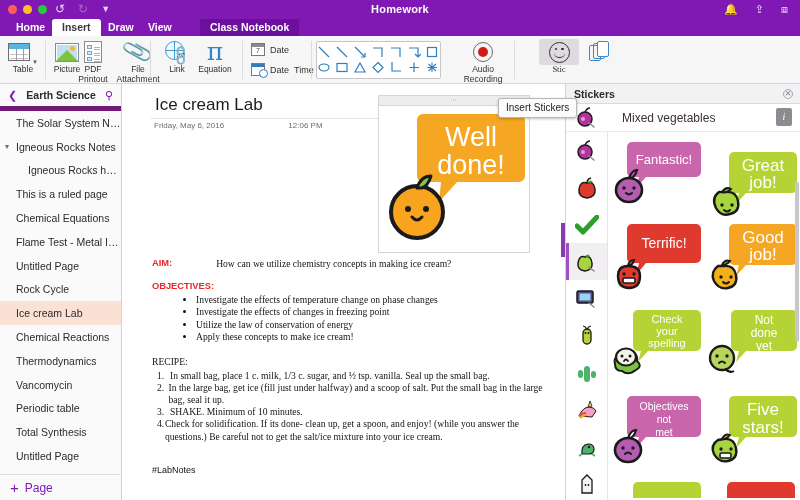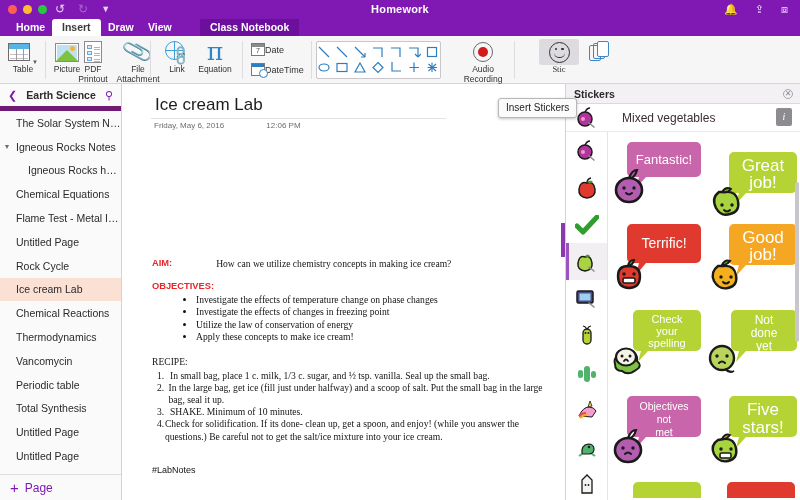--- a/index.html
+++ b/index.html
@@ -66,21 +66,21 @@
   .ic-doc { width:18px;height:22px;border:1px solid #8c8a8e;background:#fff;position:relative;}
   .ic-doc i{position:absolute;left:2px;width:5px;height:4px;border:1px solid #6fa8d6;background:#dceaf7;}
   .ic-doc b{position:absolute;left:9px;width:6px;height:1px;background:#b5b3b7;box-shadow:0 2px 0 #b5b3b7;}
   .ic-clip { font-size:22px; color:#b9b7bb; transform:rotate(-20deg); line-height:22px;}
   .ic-link { position:relative; width:24px;height:22px; }
   .ic-globe{position:absolute;left:0;top:0;width:19px;height:19px;border:1.4px solid #3f9fd6;border-radius:50%;}
   .ic-globe:before{content:"";position:absolute;left:8px;top:-1.4px;width:1.4px;height:19px;background:#3f9fd6;}
   .ic-globe:after{content:"";position:absolute;left:-1.4px;top:8px;width:19px;height:1.4px;background:#3f9fd6;}
   .ic-chain{position:absolute;right:0;bottom:0;font-size:14px;color:#2f7fc0;line-height:14px;transform:rotate(-45deg);}
   .ic-pi { font-size:25px; color:#2e86c8; line-height:26px; font-family:"DejaVu Serif", serif; }
-  .rbtn-wide { position:absolute; top:4px; cursor:default; display:flex; align-items:center; }
+  .rbtn-wide { position:absolute; top:4px; cursor:default; display:flex; align-items:center; gap:5px; }
   .rbtn-wide .lb2 { font-size:9px; color:#33302f; }
   .ic-cal { width:14px;height:13px;border:1px solid #7a787c;background:#fff;position:relative;font-size:7px;color:#4a4a4a;text-align:center;line-height:13px;}
   .ic-cal:before{content:"";position:absolute;left:0;right:0;top:0;height:3px;background:#8b8990;}
   .ic-cal.tm:before{ background:#2f7fc0; }
   .ic-clock{position:absolute;right:-4px;bottom:-3px;width:9px;height:9px;border-radius:50%;border:1.3px solid #2f7fc0;background:#fff;}
   .shapes {
     position:absolute; left:316px; top:5px; width:125px; height:38px;
     border:1px solid #c9c6cb; background:#fff; border-radius:2px;
     display:flex; flex-direction:column; justify-content:center; align-items:center; gap:2px;
   }
@@ -126,21 +126,21 @@
     display:flex; align-items:center; gap:6px; padding-left:10px; background:#fbfafb;
   }
   .sb-foot .plus { color:#8018b4; font-size:15px; line-height:15px; }
   .sb-foot .txt { color:#8018b4; font-size:12px; }
 
   
   .page { position:absolute; left:122px; top:84px; right:235px; bottom:0; background:#fff; overflow:hidden; }
   .pg-title { position:absolute; left:33px; top:11px; font-size:17px; color:#1d1c1e; font-family:"Liberation Sans", sans-serif; }
   .pg-rule { position:absolute; left:29px; top:34px; width:295px; height:1px; background:#e3e1e4; }
   .pg-meta { position:absolute; left:32px; top:37px; font-size:8px; color:#6d6b70; }
-  .pg-meta .tm { margin-left:40px; }
+  .pg-meta .tm { margin-left:62px; }
 
   .body-txt { position:absolute; left:30px; top:174px; width:400px; font-family:"Liberation Serif", serif; font-size:9.6px; color:#141414; }
   .lbl-red { color:#e8262a; font-weight:bold; font-family:"Liberation Sans", sans-serif; font-size:9.3px; }
   .row-aim { display:flex; }
   .row-aim .q { margin-left:44px; }
   .blk { margin-top:12px; }
   ul.obj { list-style:disc; margin:3px 0 0 44px; }
   ul.obj li { line-height:12.4px; }
   .recipe-list { margin-top:3px; }
   .recipe-list .li { display:flex; line-height:12.2px; }
@@ -389,20 +389,23 @@
           <span>The Solar System N…</span>
         </div>
       <div class="pg">
           <span class="chev">▾</span>
           <span>Igneous Rocks Notes</span>
         </div>
       <div class="pg sub">
           <span>Igneous Rocks h…</span>
         </div>
       <div class="pg">
+          <span>This is a ruled page</span>
+        </div>
+      <div class="pg">
           <span>Chemical Equations</span>
         </div>
       <div class="pg">
           <span>Flame Test - Metal I…</span>
         </div>
       <div class="pg">
           <span>Untitled Page</span>
         </div>
       <div class="pg">
           <span>Rock Cycle</span>
@@ -439,20 +442,38 @@
   </div>
 
   <div class="page">
     <div class="pg-title">Ice cream Lab</div>
     <div class="pg-rule"></div>
     <div class="pg-meta">
       <span>Friday, May 6, 2016</span>
       <span class="tm">12:06 PM</span>
     </div>
 
+    <div class="sticker-obj">
+      <div class="hdr">
+        <span class="grip">⋯</span>
+        <span class="arrows">◄►</span>
+      </div>
+      <div class="cv">
+        <svg width="150" height="146" viewBox="0 0 150 146">
+          <path d="M44 8 H140 a6 6 0 0 1 6 6 V70 a6 6 0 0 1 -6 6 H78 L60 96 L62 76 H44 a6 6 0 0 1 -6 -6 V14 a6 6 0 0 1 6 -6 Z" fill="#f5a623"></path>
+          <text x="92" y="40" fill="#ffffff" font-size="27" font-family="Liberation Sans, sans-serif" text-anchor="middle">Well</text>
+          <text x="92" y="68" fill="#ffffff" font-size="27" font-family="Liberation Sans, sans-serif" text-anchor="middle">done!</text>
+          <circle cx="38" cy="106" r="26" fill="#f8a41e" stroke="#1a1a1a" stroke-width="4"></circle>
+          <path d="M38 82 q4 -12 14 -12 q-3 10 -9 12 Z" fill="#8cc63f" stroke="#1a1a1a" stroke-width="3" stroke-linejoin="round"></path>
+          <circle cx="29" cy="103" r="3" fill="#1a1a1a"></circle>
+          <circle cx="47" cy="103" r="3" fill="#1a1a1a"></circle>
+          <path d="M33 111 q5 6 10 0" fill="none" stroke="#1a1a1a" stroke-width="3" stroke-linecap="round"></path>
+        </svg>
+      </div>
+    </div>
 
     <div class="body-txt">
       <div class="row-aim">
         <span class="lbl-red">AIM:</span>
         <span class="q">How can we utilize chemistry concepts in making ice cream?</span>
       </div>
       <div class="blk">
         <div class="lbl-red">OBJECTIVES:</div>
         <ul class="obj">
           <li>Investigate the effects of temperature change on phase changes</li>

